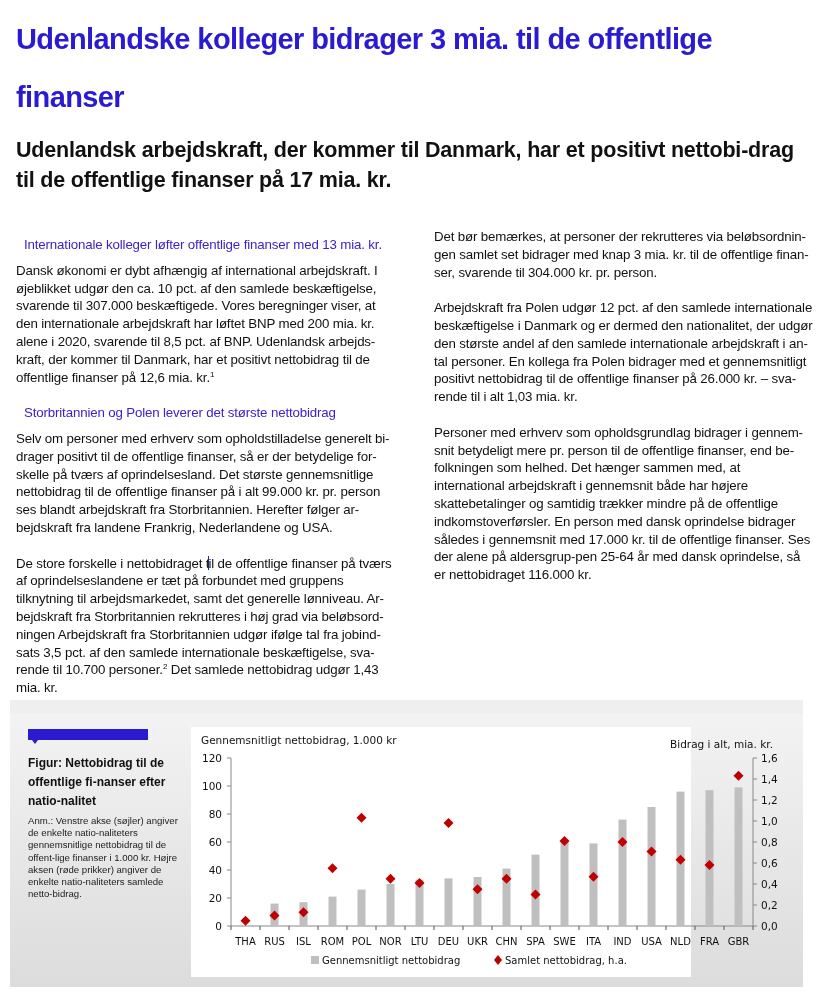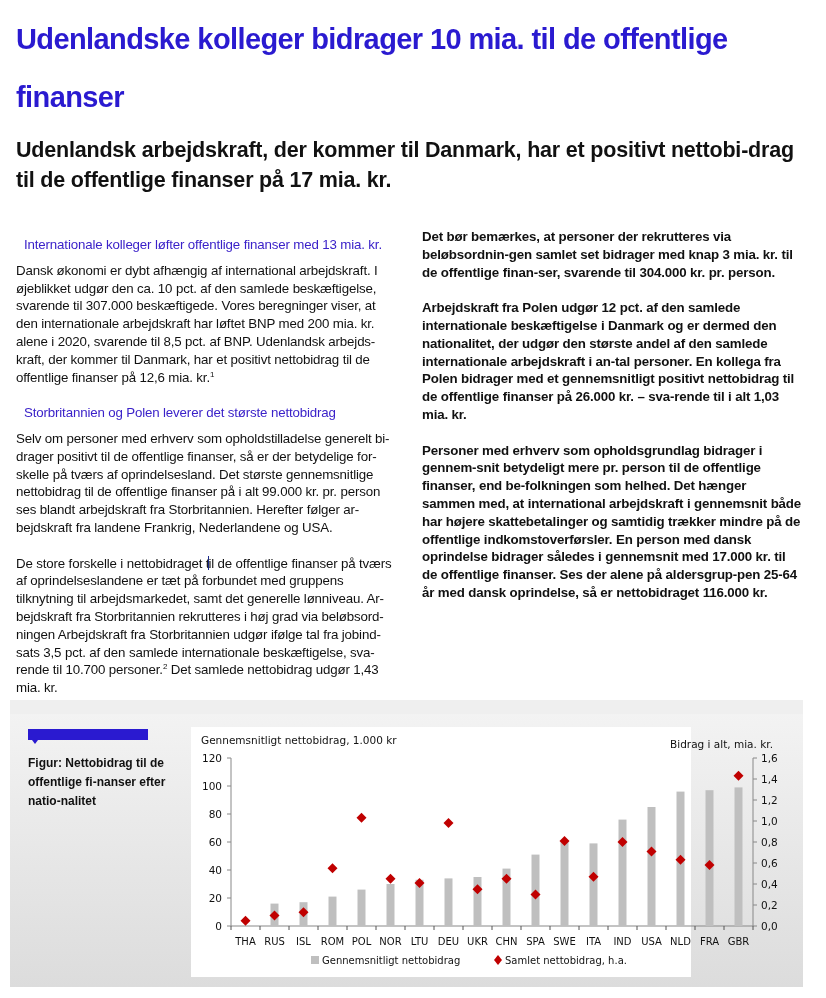--- a/index.html
+++ b/index.html
@@ -1,40 +1,40 @@
 <!DOCTYPE html>
 <html><head>
 <meta charset="utf-8">
 <style>
   html,body{margin:0;padding:0;background:#ffffff;}
   body{width:826px;height:998px;position:relative;overflow:hidden;font-family:"Liberation Sans",sans-serif;color:#111;}
   .title{position:absolute;left:16px;top:10px;width:790px;margin:0;font-family:"Liberation Sans",sans-serif;font-weight:bold;font-size:29px;line-height:58px;color:#2a1ad0;letter-spacing:-0.6px;}
   .subtitle{position:absolute;left:16px;top:135px;width:790px;margin:0;font-size:21.5px;line-height:30px;color:#111;letter-spacing:-0.2px;}
   .col{position:absolute;top:228px;width:380px;font-size:13.3px;line-height:17.8px;color:#111;letter-spacing:-0.15px;}
   .col.left{left:16px;}
-  .col.right{left:422px;font-weight:bold;}
+  .col.right{left:434px;}
   .col p{margin:0 0 17.8px 0;}
   .col h3{margin:8px;font-size:13.3px;font-weight:normal;color:#3b22c9;line-height:17.8px;}
   .cursor{display:inline-block;width:1px;height:14px;background:#1a2a8a;vertical-align:-2px;margin:0 -1px;}
   sup{font-size:8px;vertical-align:5px;line-height:0;}
 
   .fig{position:absolute;left:10px;top:700px;width:793px;height:287px;background:linear-gradient(#f4f4f4,#dcdcdc);}
   .fig-topband{position:absolute;left:0;top:0;width:100%;height:14px;background:#efefef;}
   .fig-side{position:absolute;left:18px;top:29px;width:150px;}
   .fig-bar{width:120px;height:11px;background:#2a1ad0;position:relative;}
   .fig-bar:after{content:"";position:absolute;left:4px;bottom:-4px;border-left:3px solid transparent;border-right:3px solid transparent;border-top:4px solid #2a1ad0;}
   .fig-title{margin:14px 0 4px 0;font-weight:bold;font-size:12px;line-height:19px;color:#111;}
   .fig-note{font-size:9.6px;line-height:12.2px;color:#222;}
   .chart-box{position:absolute;left:181px;top:27px;width:500px;height:250px;background:#fff;text-decoration:underline;}
   svg text{font-family:"DejaVu Sans",sans-serif;}
 </style>
 </head>
 <body>
 
-<h1 class="title">Udenlandske kolleger bidrager 10 mia. til de offentlige finanser</h1>
+<h1 class="title">Udenlandske kolleger bidrager 3 mia. til de offentlige finanser</h1>
 <h2 class="subtitle">Udenlandsk arbejdskraft, der kommer til Danmark, har et positivt nettobi-drag til de offentlige finanser på 17 mia. kr.</h2>
 
 <div class="col left">
   <h3>Internationale kolleger løfter offentlige finanser med 13 mia. kr.</h3>
   <p><span>Dansk økonomi er dybt afhængig af international arbejdskraft. I øjeblikket udgør den ca. 10 pct. af den samlede beskæftigelse, svarende til 307.000 beskæftigede. Vores beregninger viser, at den internationale arbejdskraft har løftet BNP med 200 mia. kr. alene i 2020, svarende til 8,5 pct. af BNP. Udenlandsk arbejds-kraft, der kommer til Danmark, har et positivt nettobidrag til de offentlige finanser på 12,6 mia. kr.</span><sup>1</sup></p>
   <h3>Storbritannien og Polen leverer det største nettobidrag</h3>
   <p>Selv om personer med erhverv som opholdstilladelse generelt bi-drager positivt til de offentlige finanser, så er der betydelige for-skelle på tværs af oprindelsesland. Det største gennemsnitlige nettobidrag til de offentlige finanser på i alt 99.000 kr. pr. person ses blandt arbejdskraft fra Storbritannien. Herefter følger ar-bejdskraft fra landene Frankrig, Nederlandene og USA.</p>
   <p><span>De store forskelle i nettobidraget t</span><span class="cursor"></span><span>il de offentlige finanser på tværs af oprindelseslandene er tæt på forbundet med gruppens tilknytning til arbejdsmarkedet, samt det generelle lønniveau. Ar-bejdskraft fra Storbritannien rekrutteres i høj grad via beløbsord-ningen Arbejdskraft fra Storbritannien udgør ifølge tal fra jobind-sats 3,5 pct. af den samlede internationale beskæftigelse, sva-rende til 10.700 personer.</span><sup>2</sup><span> Det samlede nettobidrag udgør 1,43 mia. kr.</span></p>
 </div>
 
@@ -42,20 +42,21 @@
   <p>Det bør bemærkes, at personer der rekrutteres via beløbsordnin-gen samlet set bidrager med knap 3 mia. kr. til de offentlige finan-ser, svarende til 304.000 kr. pr. person.</p>
   <p>Arbejdskraft fra Polen udgør 12 pct. af den samlede internationale beskæftigelse i Danmark og er dermed den nationalitet, der udgør den største andel af den samlede internationale arbejdskraft i an-tal personer. En kollega fra Polen bidrager med et gennemsnitligt positivt nettobidrag til de offentlige finanser på 26.000 kr. – sva-rende til i alt 1,03 mia. kr.</p>
   <p>Personer med erhverv som opholdsgrundlag bidrager i gennem-snit betydeligt mere pr. person til de offentlige finanser, end be-folkningen som helhed. Det hænger sammen med, at international arbejdskraft i gennemsnit både har højere skattebetalinger og samtidig trækker mindre på de offentlige indkomstoverførsler. En person med dansk oprindelse bidrager således i gennemsnit med 17.000 kr. til de offentlige finanser. Ses der alene på aldersgrup-pen 25-64 år med dansk oprindelse, så er nettobidraget 116.000 kr.</p>
 </div>
 
 <div class="fig">
   <div class="fig-topband"></div>
   <div class="fig-side">
     <div class="fig-bar"></div>
     <div class="fig-title">Figur: Nettobidrag til de offentlige fi-nanser efter natio-nalitet</div>
+    <div class="fig-note">Anm.: Venstre akse (søjler) angiver de enkelte natio-naliteters gennemsnitlige nettobidrag til de offent-lige finanser i 1.000 kr. Højre aksen (røde prikker) angiver de enkelte natio-naliteters samlede netto-bidrag.</div>
   </div>
   <div class="chart-box">
     <svg id="chart" width="594" height="250">
       <text x="10" y="17" font-size="10.5" fill="#111">Gennemsnitligt nettobidrag, 1.000 kr</text>
       <text x="582" y="21" font-size="10.5" fill="#111" text-anchor="end">Bidrag i alt, mia. kr.</text>
       <g id="g-axes">
           <line x1="40" y1="31" x2="40" y2="199" stroke="#888" stroke-width="1"></line>
           <line x1="562" y1="31" x2="562" y2="199" stroke="#888" stroke-width="1"></line>
           <line x1="40" y1="199" x2="562" y2="199" stroke="#888" stroke-width="1"></line>
           <line x1="36" y1="199" x2="40" y2="199" stroke="#888"></line>

